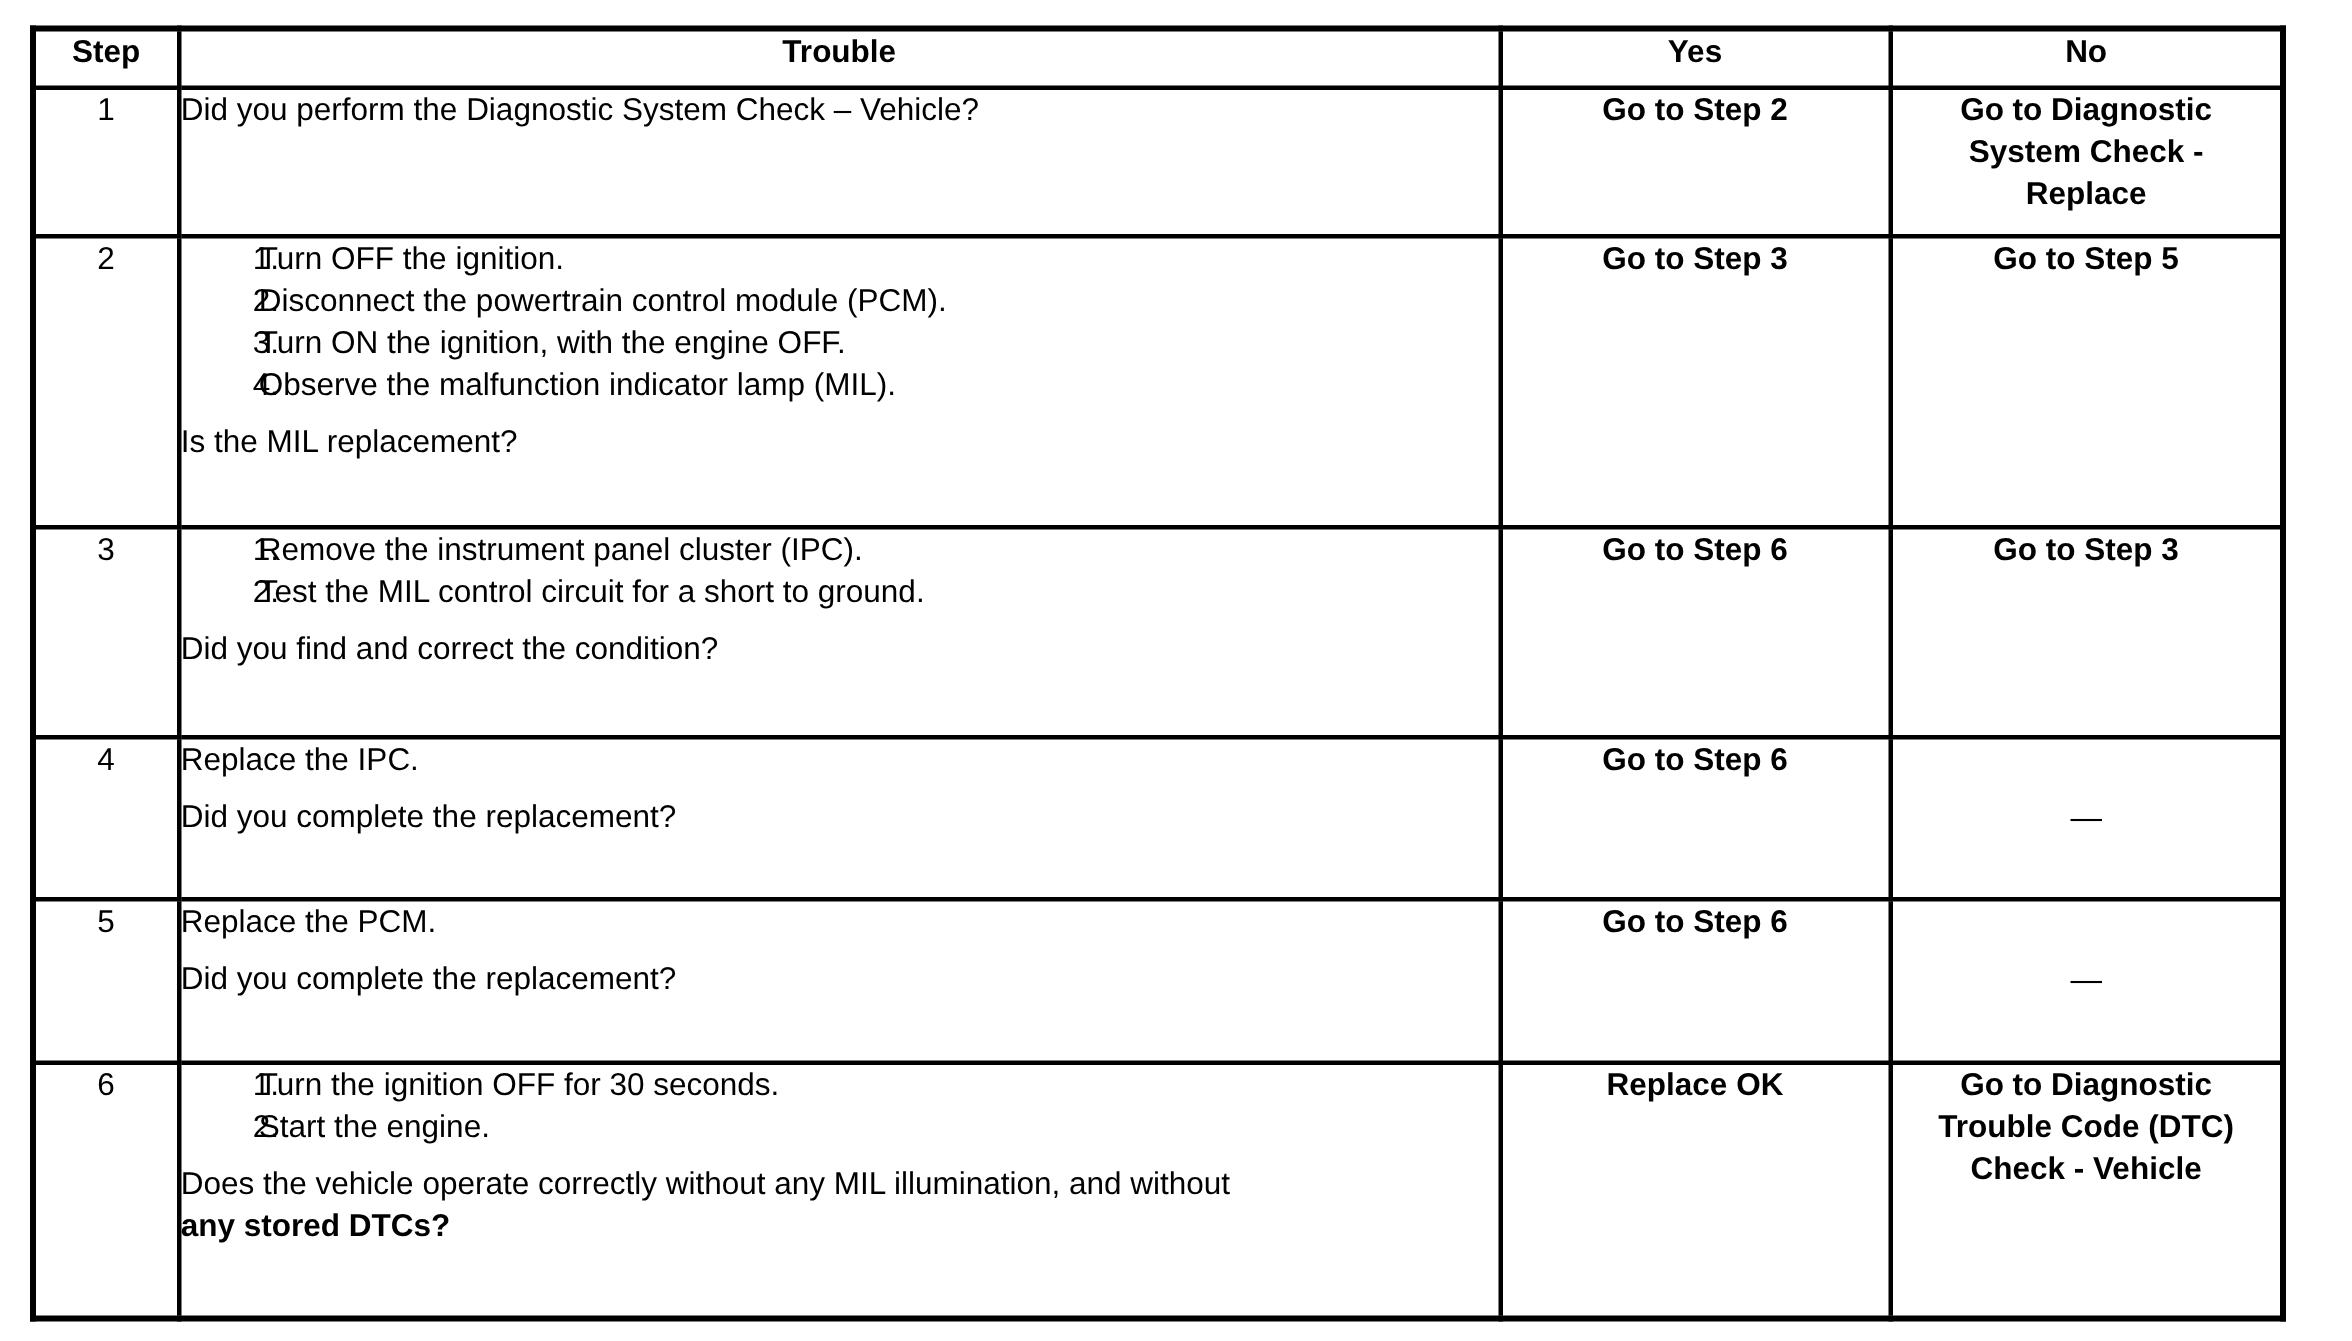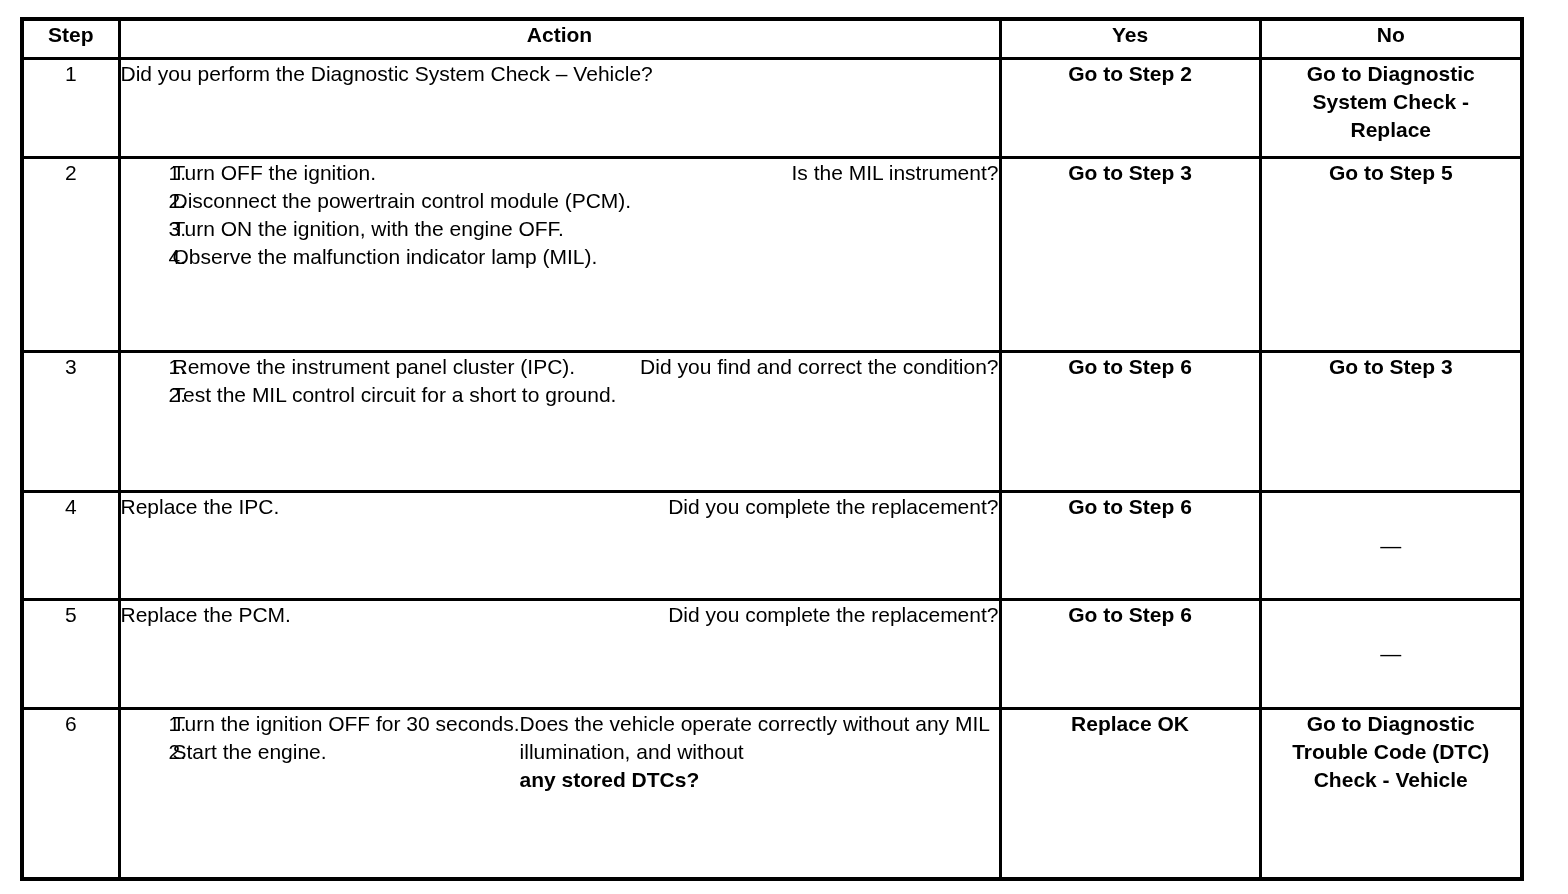--- a/index.html
+++ b/index.html
@@ -61,21 +61,21 @@
     font-size: 21px;
   }
 
   
   .action-cell {
     padding: 4px 6px 4px 6px;
     text-align: left;
   }
   .action-inner {
     display: flex;
-    flex-direction: row;
+    flex-direction: column;
     height: 100%;
     box-sizing: border-box;
   }
   .lead-line {
     white-space: nowrap;
   }
   .numlist {
     list-style: none;
     margin: 0;
     padding: 0;
@@ -129,21 +129,21 @@
   <table class="diag">
     <colgroup>
       <col class="c-step">
       <col class="c-action">
       <col class="c-yes">
       <col class="c-no">
     </colgroup>
     <thead>
       <tr>
         <th class="hdr-cell">Step</th>
-        <th class="hdr-cell">Action</th>
+        <th class="hdr-cell">Trouble</th>
         <th class="hdr-cell">Yes</th>
         <th class="hdr-cell">No</th>
       </tr>
     </thead>
     <tbody>
 
       <tr style="height:99px;">
         <td class="step-cell">1</td>
         <td class="action-cell">
           <div class="action-inner">
@@ -177,21 +177,21 @@
               <li>
                 <span class="num">3.</span>
                 <span class="txt">Turn ON the ignition, with the engine OFF.</span>
               </li>
               <li>
                 <span class="num">4.</span>
                 <span class="txt">Observe the malfunction indicator lamp (MIL).</span>
               </li>
             </ol>
             <div class="spacer"></div>
-            <div class="question">Is the MIL instrument?</div>
+            <div class="question">Is the MIL replacement?</div>
           </div>
         </td>
         <td class="resp-cell">
           <span class="resp-text">Go to Step 3</span>
         </td>
         <td class="resp-cell">
           <span class="resp-text">Go to Step 5</span>
         </td>
       </tr>
 

